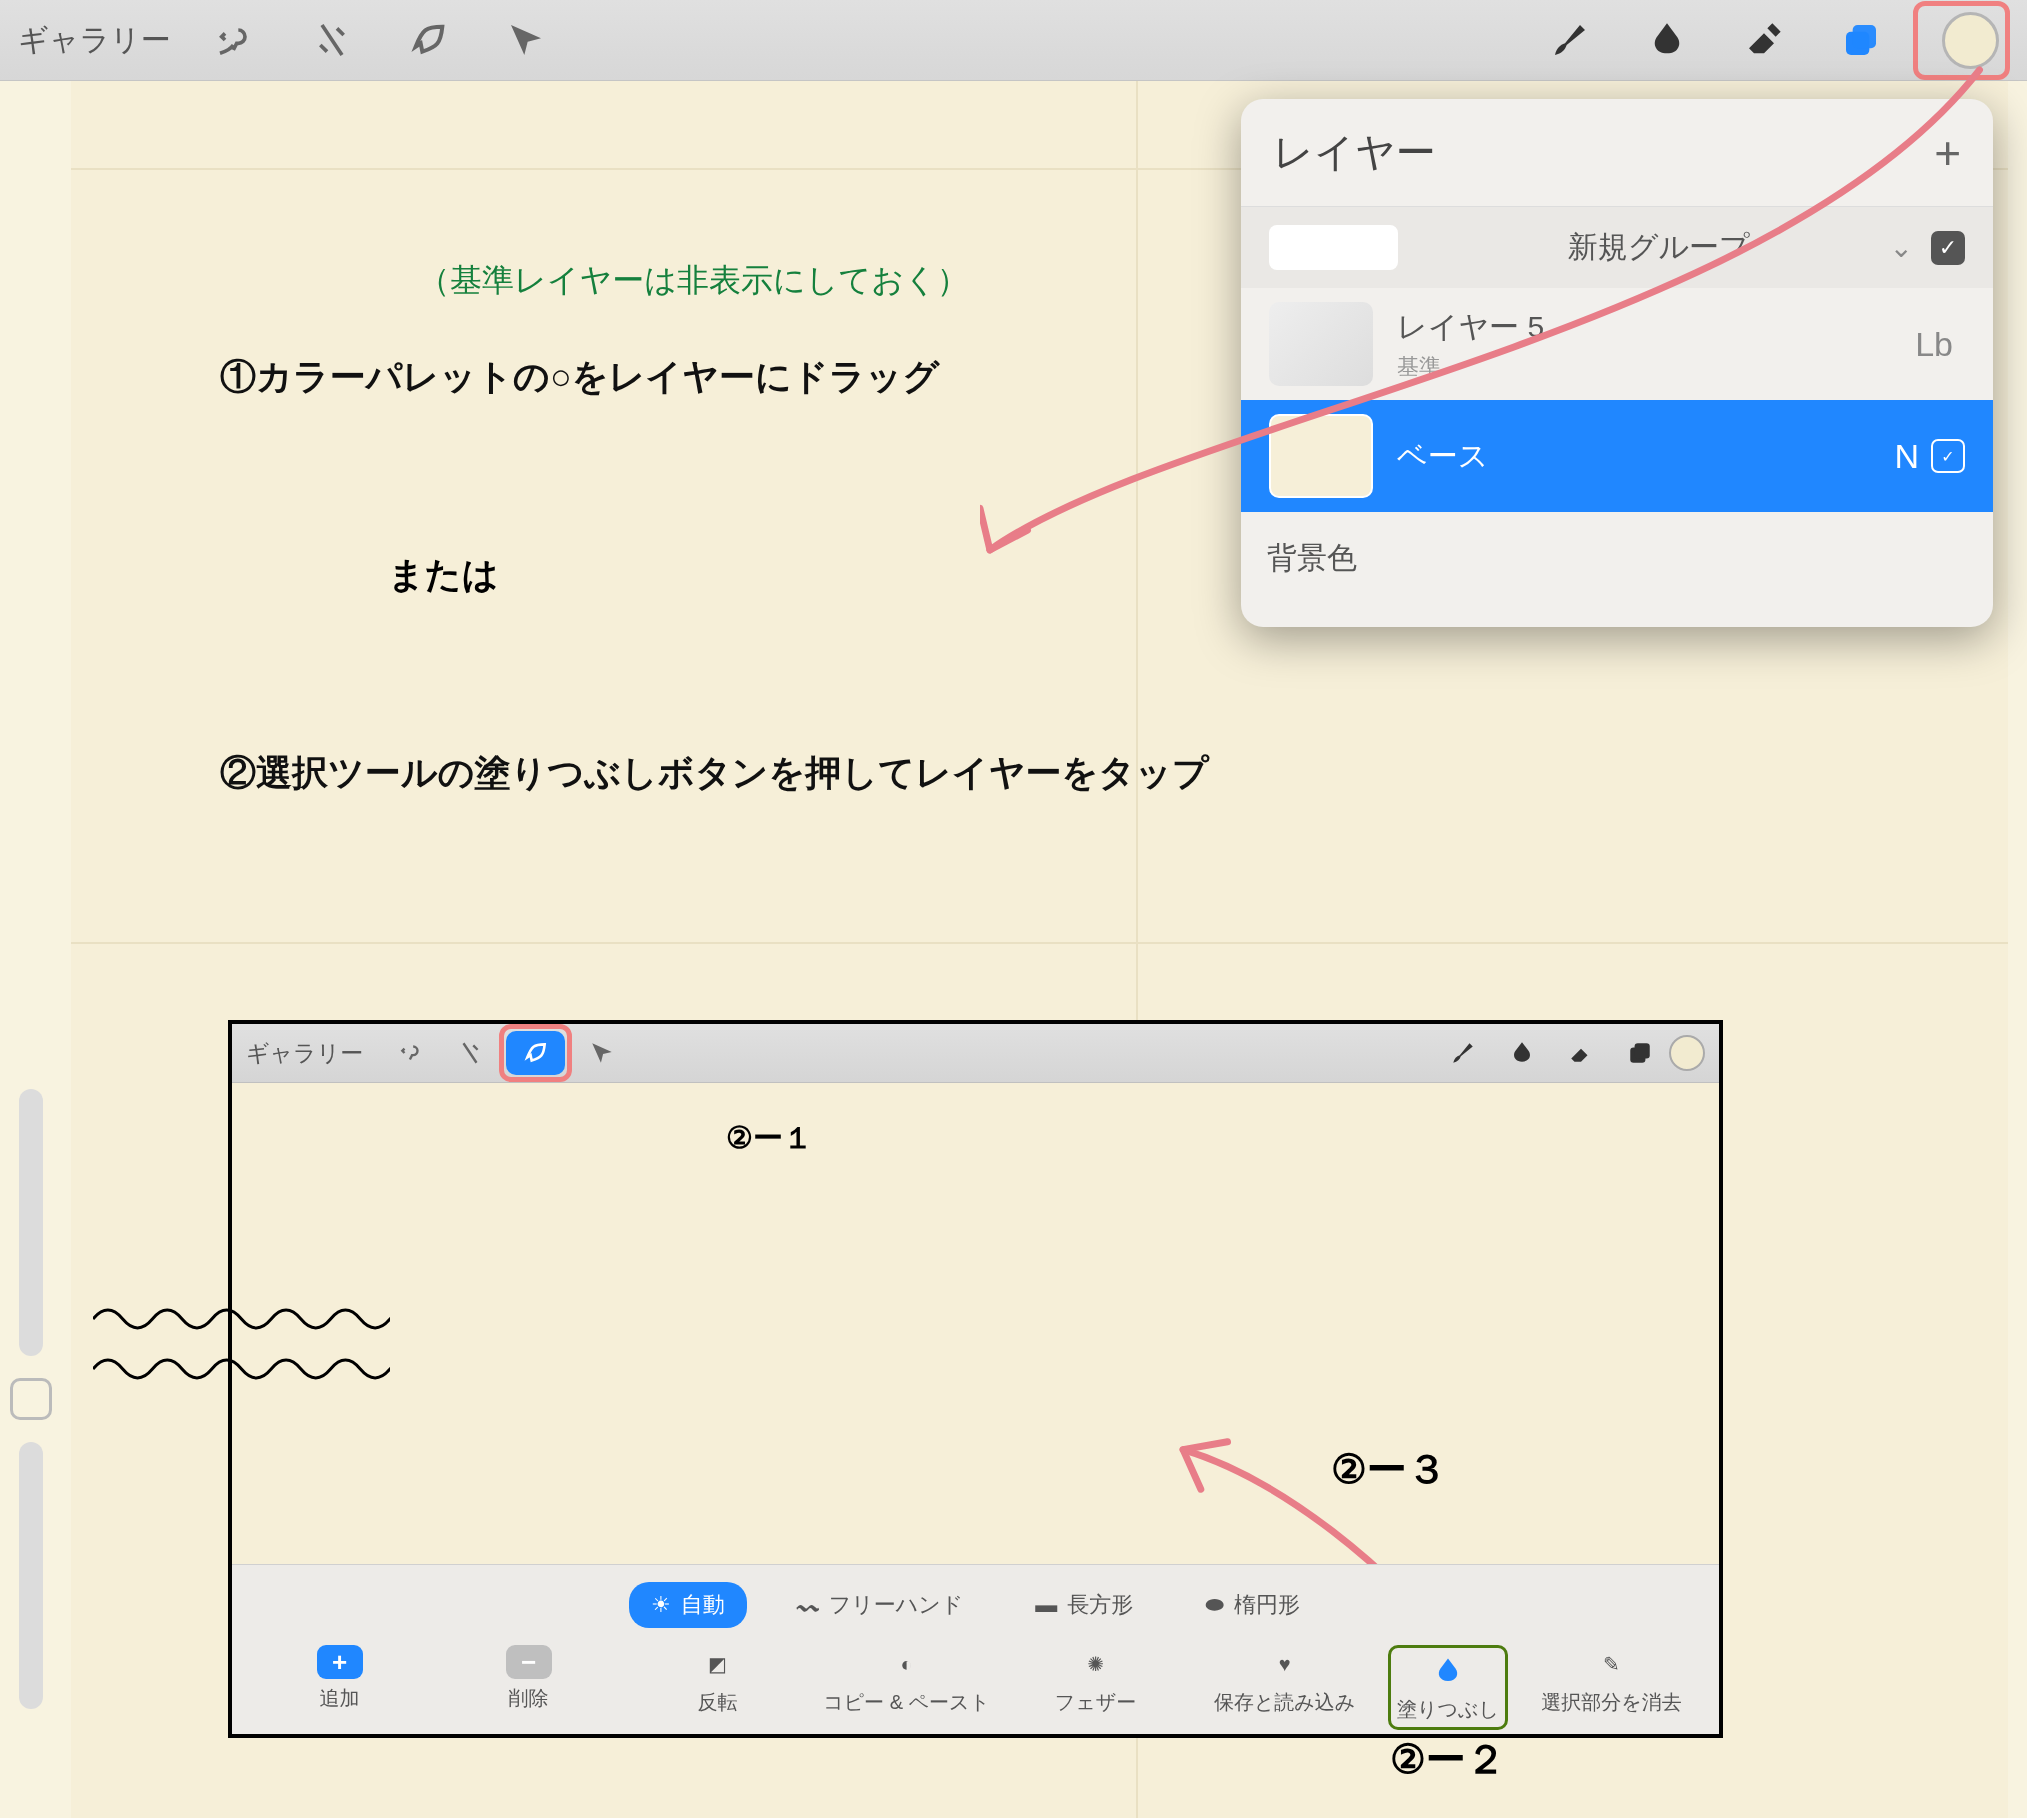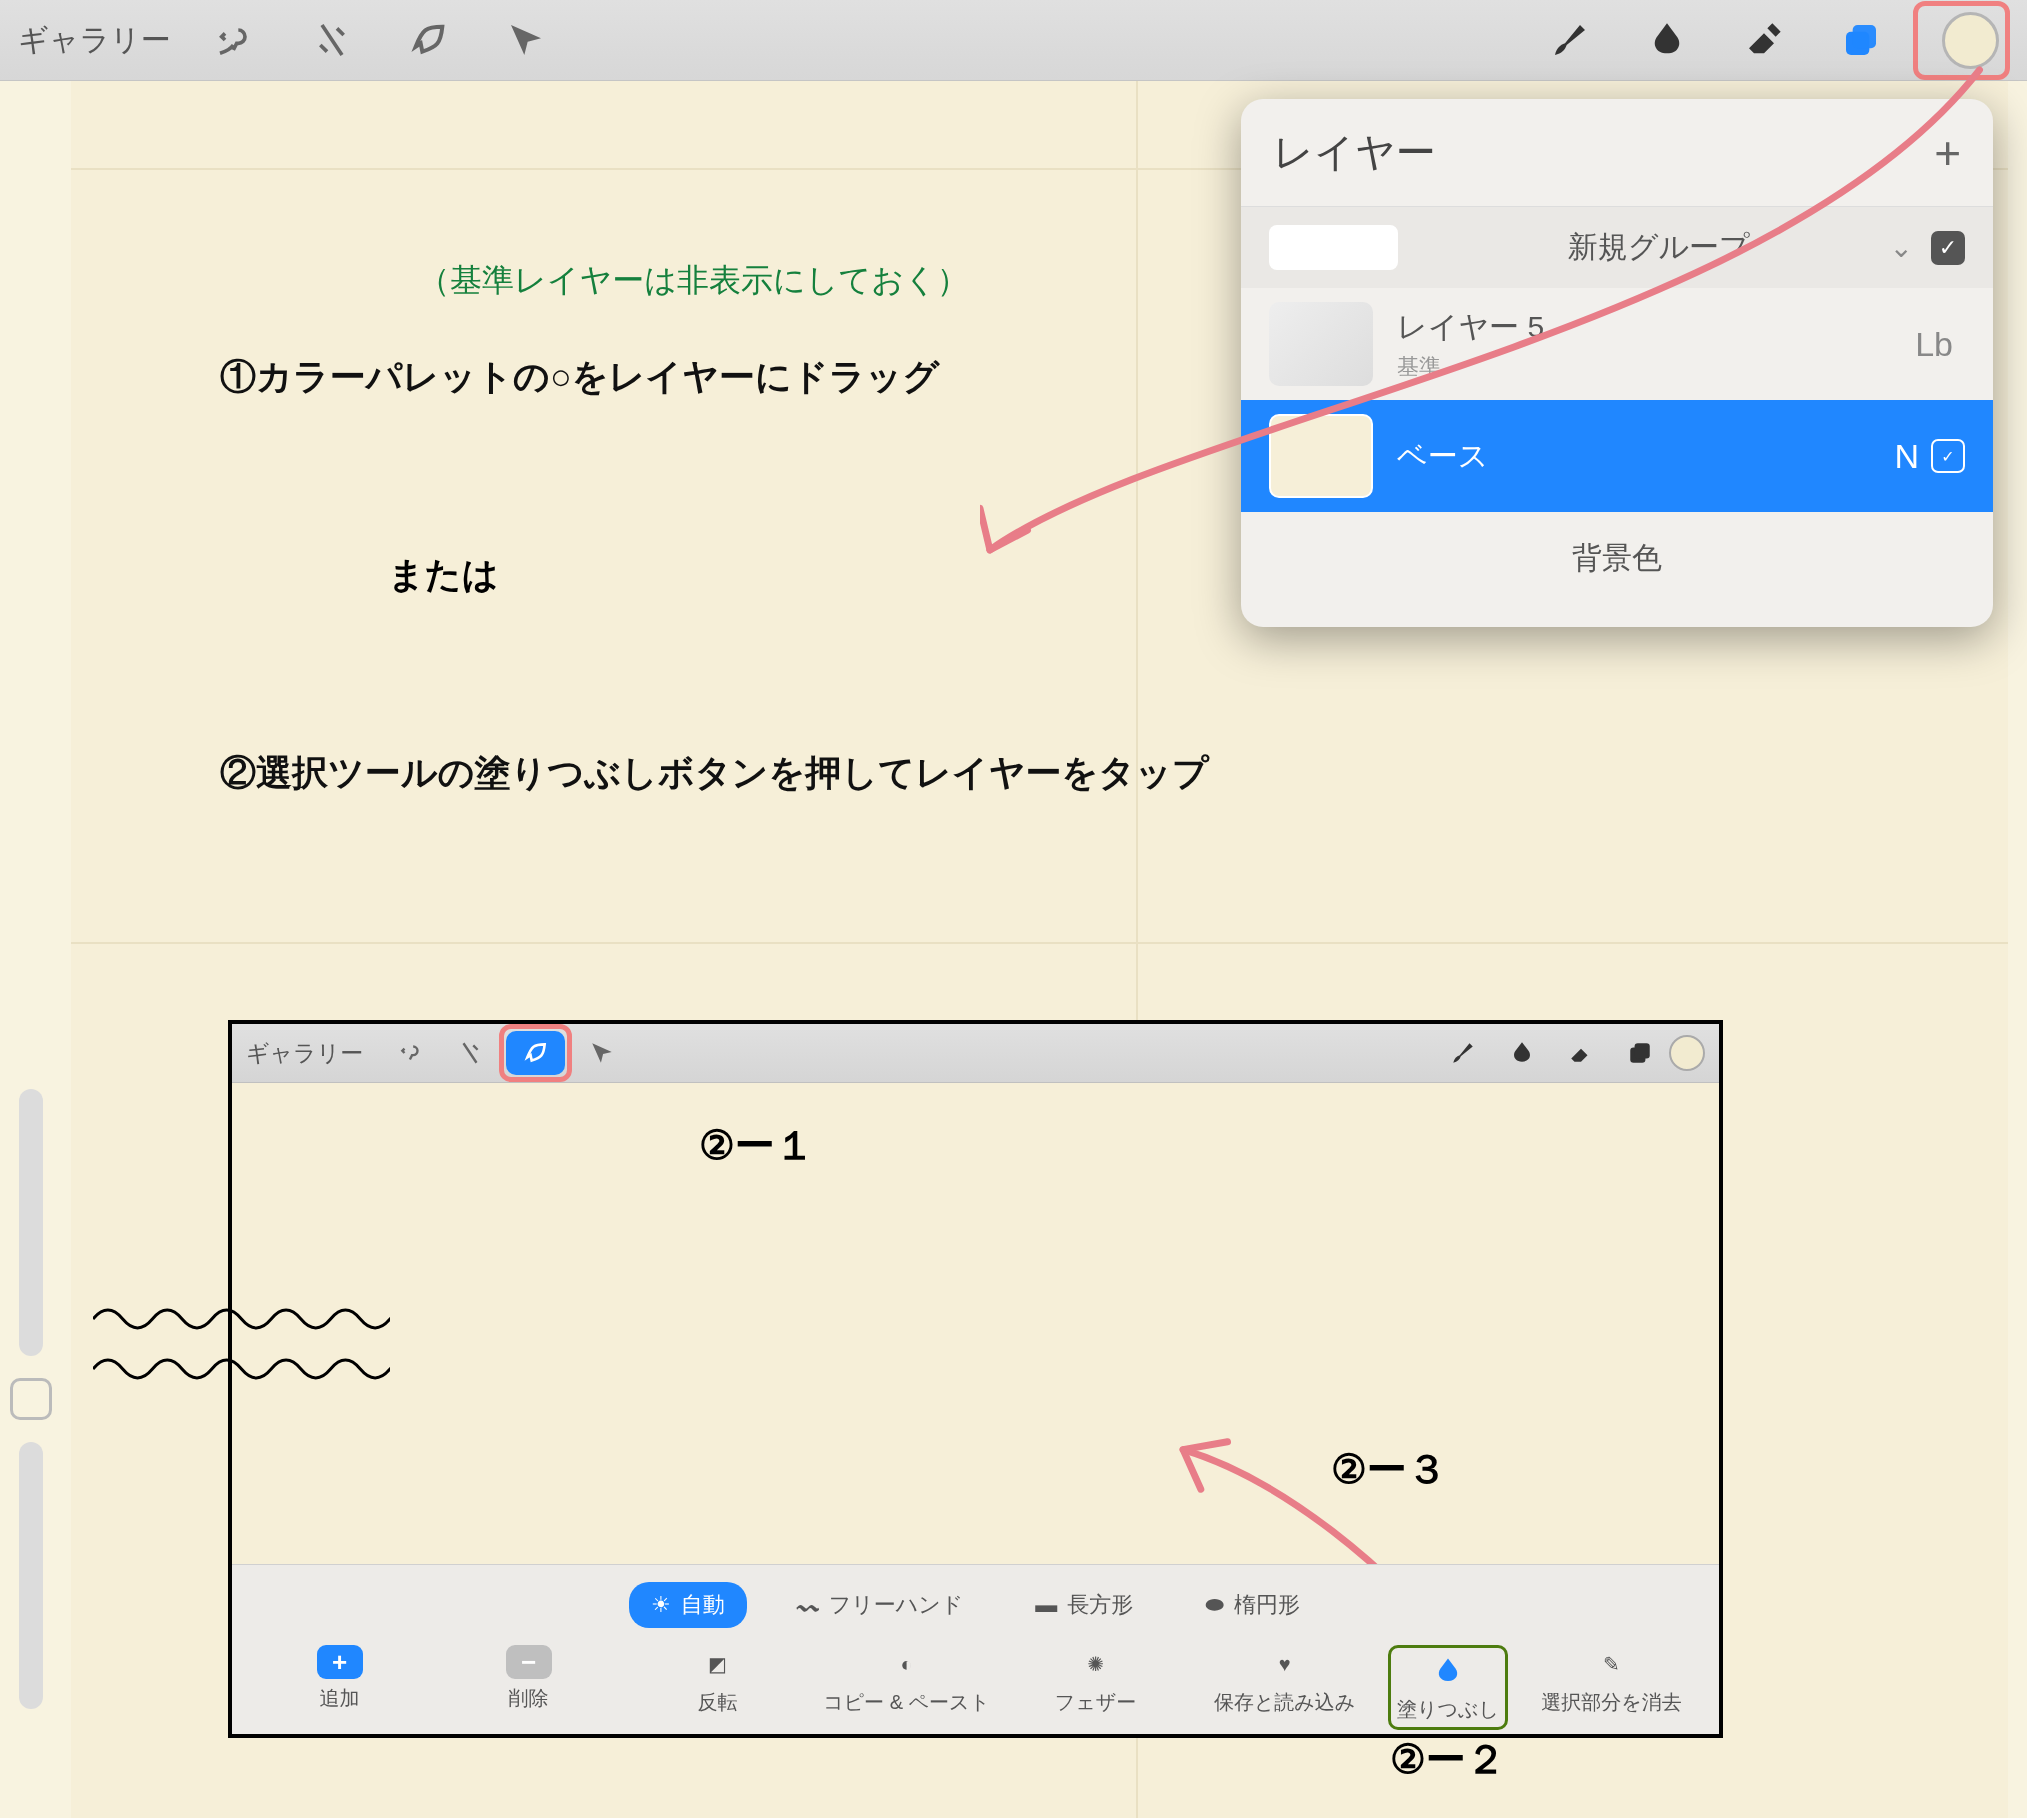--- a/index.html
+++ b/index.html
@@ -132,21 +132,21 @@
   background: #2087ff; color:#fff; border-radius: 0;
 }
 .lp-layer.sel .thumb2 { background:#f6efd8; border:2.5px solid #fff; }
 .lp-layer.sel .lname, .lp-layer.sel .blend { color:#fff; }
 .lp-layer.sel .chk-sel {
   width:34px;height:34px;border:2.5px solid #fff;border-radius:7px;
   display:flex;align-items:center;justify-content:center;
 }
 
 .lp-bg {
-  display:flex;align-items:center;justify-content:center;
+  display:flex;align-items:center;justify-content:flex-start;
   padding: 26px;
   font-size: 30px; color:#555;
   position: relative;
 }
 .lp-bg .chk-empty { position:absolute; right:28px; }
 
 
 .side-dock {
   position: absolute;
   left: 0; top: 1089px;
@@ -180,21 +180,21 @@
 }
 .embed-top .eg { font-size:23px;color:#555;margin-right:18px; }
 .embed-top .ei {
   width:59px;height:44px;display:flex;align-items:center;justify-content:center;border-radius:10px;
 }
 .embed-top .ei svg{width:26px;height:26px;}
 .embed-top .ei.act{ background:#2087ff; }
 .embed-top .chip{
   width:36px;height:36px;border-radius:50%;background:#f2ebd0;border:2px solid #aaa;
 }
-.an21 { position:absolute; top:94px; left:467px; font-size:40px; font-weight:600; }
+.an21 { position:absolute; top:94px; left:494px; font-size:30px; font-weight:600; }
 
 .wavy {
   position:absolute; left:-139px; right:-20px; height:35px;
 }
 .wavy.one { top:277px; }
 .wavy.two { top:327px; }
 
 .an23 { position:absolute; top:418px; left:1099px; font-size:40px; font-weight:600;}
 .an22 { position:absolute; top:708px; left:1158px; font-size:40px; font-weight:600;}
 

